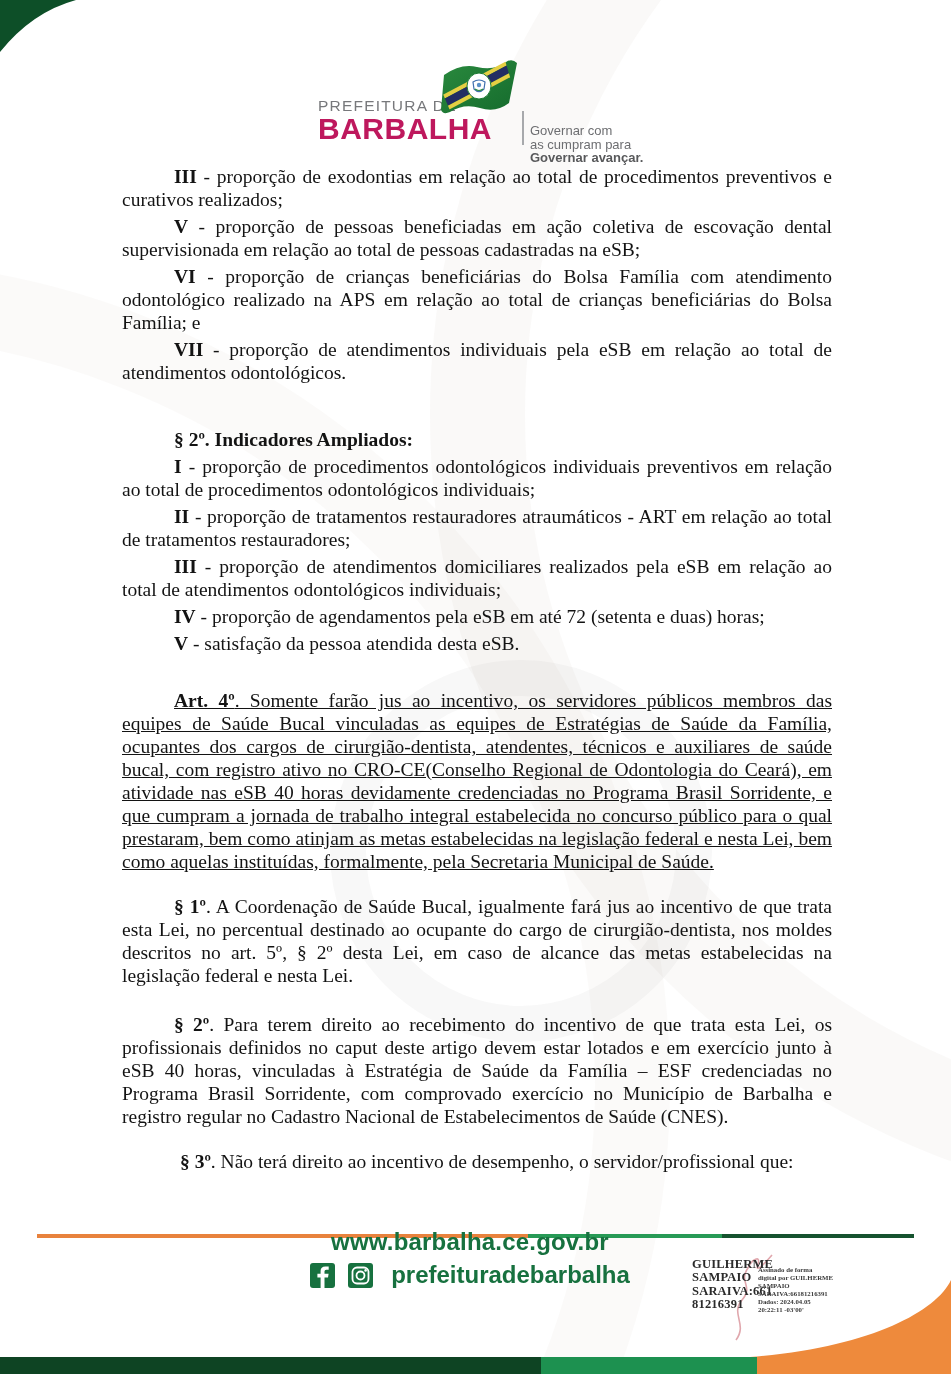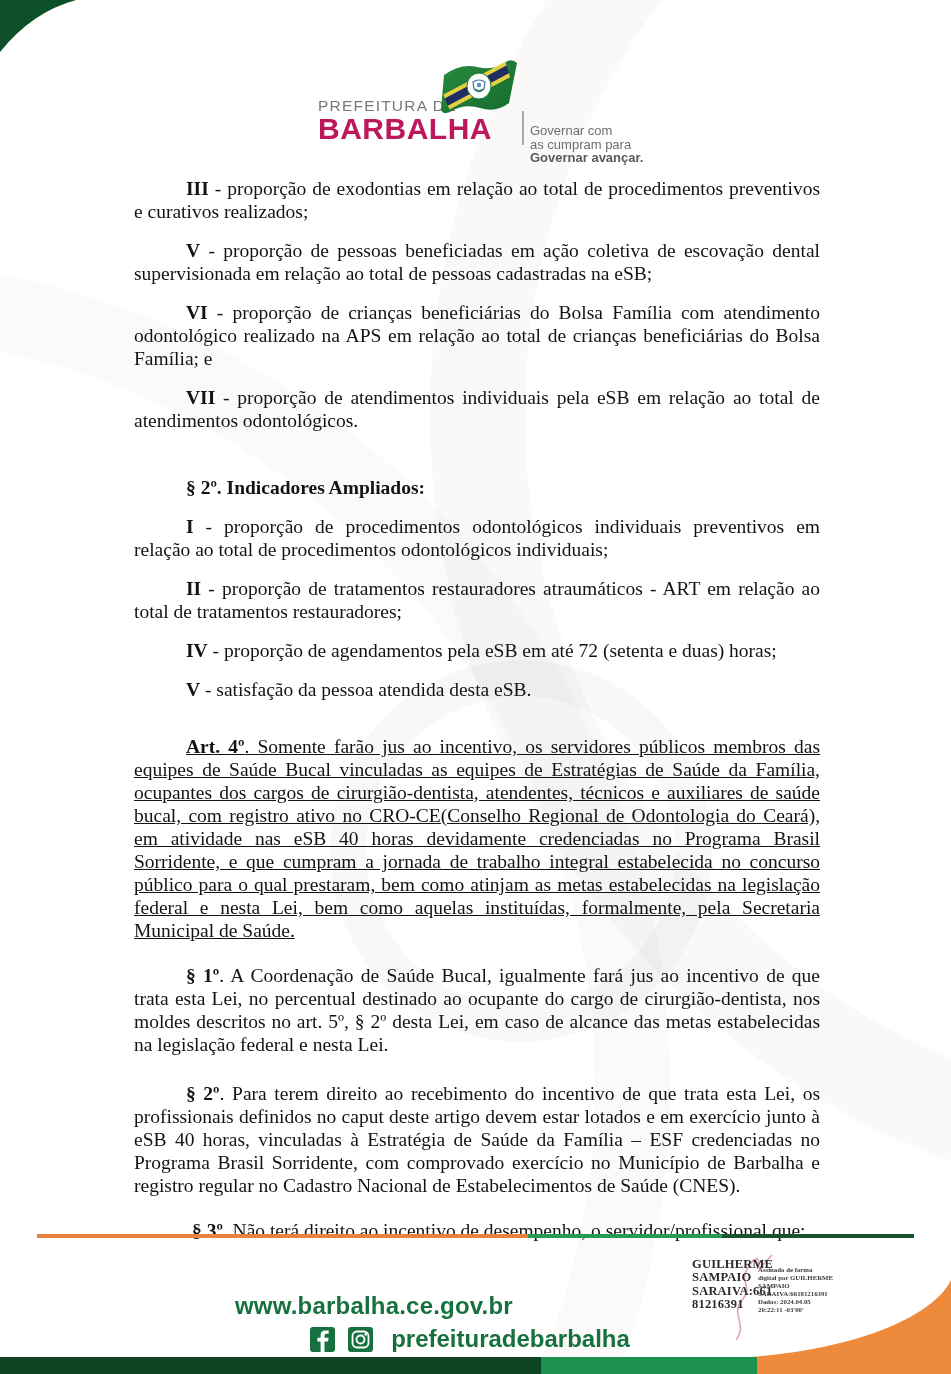--- a/index.html
+++ b/index.html
@@ -23,33 +23,33 @@
   .flag{position:absolute;left:117px;top:2px;}
   .tagline-divider{position:absolute;left:204px;top:55px;width:2px;height:34px;background:#a7a9ac;}
   .tagline{position:absolute;left:212px;top:52px;font-size:13px;line-height:13.5px;color:#6d6e71;margin-top:16px;}
   .tagline .bold-line{font-weight:bold;color:#58595b;}
   
   .doc-body{
     position:absolute;left:118px;top:161px;width:718px;
     font-family:"Liberation Serif",serif;font-size:19.5px;line-height:23px;
     color:#131313;text-align:justify;
   }
-  .para{margin:16px;text-indent:52px;}
+  .para{margin:4px;text-indent:52px;}
   .para .lead{font-weight:bold;}
   .gap-a{margin-top:44px;}
   .gap-b{margin-top:34px;text-decoration:underline;}
   .gap-c{margin-top:22px;}
   .gap-d{margin-top:26px;}
   .indent-lg{text-indent:58px;}
   
   .divider{position:absolute;left:37px;top:1234px;height:4px;display:flex;}
   .divider .seg-orange{width:491px;background:#e8823d;}
   .divider .seg-green{width:194px;background:#279a56;}
   .divider .seg-dgreen{width:192px;background:#16532f;}
-  .footer-center{position:absolute;left:235px;top:1292px;width:470px;text-align:left;}
+  .footer-center{position:absolute;left:235px;top:1228px;width:470px;text-align:center;}
   .site-url{font-size:24px;font-weight:bold;color:#17713f;letter-spacing:0.2px;}
   .social-row{margin-top:5px;display:flex;align-items:center;justify-content:center;gap:13px;}
   .social-handle{font-size:24px;font-weight:bold;color:#17713f;margin-left:5px;}
   .sig-block{position:absolute;left:692px;top:1258px;width:230px;font-family:Liberation Serif, serif;}
   .sig-squiggle{position:absolute;left:36px;top:-6px;}
   .sig-name{position:relative;font-size:12.5px;line-height:13.4px;font-weight:bold;color:#2b2b2b;letter-spacing:0.2px;}
   .sig-details{position:absolute;left:66px;top:8px;font-size:6.8px;line-height:8px;color:#3a3a3a;font-weight:bold;}
   .bottom-curve{position:absolute;left:750px;top:1280px;}
   .bottom-bar{position:absolute;left:0;bottom:0;width:951px;height:17px;display:flex;}
   .bottom-bar .b-dark{width:541px;background:#0e4423;}
@@ -103,20 +103,21 @@
 
   <div class="doc-body">
     <p class="para"><span class="lead">III</span><span> - proporção de exodontias em relação ao total de procedimentos preventivos e curativos realizados;</span></p>
     <p class="para"><span class="lead">V</span><span> - proporção de pessoas beneficiadas em ação coletiva de escovação dental supervisionada em relação ao total de pessoas cadastradas na eSB;</span></p>
     <p class="para"><span class="lead">VI</span><span> - proporção de crianças beneficiárias do Bolsa Família com atendimento odontológico realizado na APS em relação ao total de crianças beneficiárias do Bolsa Família; e</span></p>
     <p class="para"><span class="lead">VII</span><span> - proporção de atendimentos individuais pela eSB em relação ao total de atendimentos odontológicos.</span></p>
 
     <p class="para gap-a"><span class="lead">§ 2º. Indicadores Ampliados:</span><span></span></p>
     <p class="para"><span class="lead">I</span><span> - proporção de procedimentos odontológicos individuais preventivos em relação ao total de procedimentos odontológicos individuais;</span></p>
     <p class="para"><span class="lead">II</span><span> - proporção de tratamentos restauradores atraumáticos - ART em relação ao total de tratamentos restauradores;</span></p>
+    <p class="para"><span class="lead">III</span><span> - proporção de atendimentos domiciliares realizados pela eSB em relação ao total de atendimentos odontológicos individuais;</span></p>
     <p class="para"><span class="lead">IV</span><span> - proporção de agendamentos pela eSB em até 72 (setenta e duas) horas;</span></p>
     <p class="para"><span class="lead">V</span><span> - satisfação da pessoa atendida desta eSB.</span></p>
 
     <p class="para gap-b"><span class="lead">Art. 4º</span><span>. Somente farão jus ao incentivo, os servidores públicos membros das equipes de Saúde Bucal vinculadas as equipes de Estratégias de Saúde da Família, ocupantes dos cargos de cirurgião-dentista, atendentes, técnicos e auxiliares de saúde bucal, com registro ativo no CRO-CE(Conselho Regional de Odontologia do Ceará), em atividade nas eSB 40 horas devidamente credenciadas no Programa Brasil Sorridente, e que cumpram a jornada de trabalho integral estabelecida no concurso público para o qual prestaram, bem como atinjam as metas estabelecidas na legislação federal e nesta Lei, bem como aquelas instituídas, formalmente, pela Secretaria Municipal de Saúde.</span></p>
     <p class="para gap-c"><span class="lead">§ 1º</span><span>. A Coordenação de Saúde Bucal, igualmente fará jus ao incentivo de que trata esta Lei, no percentual destinado ao ocupante do cargo de cirurgião-dentista, nos moldes descritos no art. 5º, § 2º desta Lei, em caso de alcance das metas estabelecidas na legislação federal e nesta Lei.</span></p>
     <p class="para gap-d"><span class="lead">§ 2º</span><span>. Para terem direito ao recebimento do incentivo de que trata esta Lei, os profissionais definidos no caput deste artigo devem estar lotados e em exercício junto à eSB 40 horas, vinculadas à Estratégia de Saúde da Família – ESF credenciadas no Programa Brasil Sorridente, com comprovado exercício no Município de Barbalha e registro regular no Cadastro Nacional de Estabelecimentos de Saúde (CNES).</span></p>
     <p class="para gap-c indent-lg"><span class="lead">§ 3º</span><span>. Não terá direito ao incentivo de desempenho, o servidor/profissional que:</span></p>
   </div>
 
   <div class="divider">

